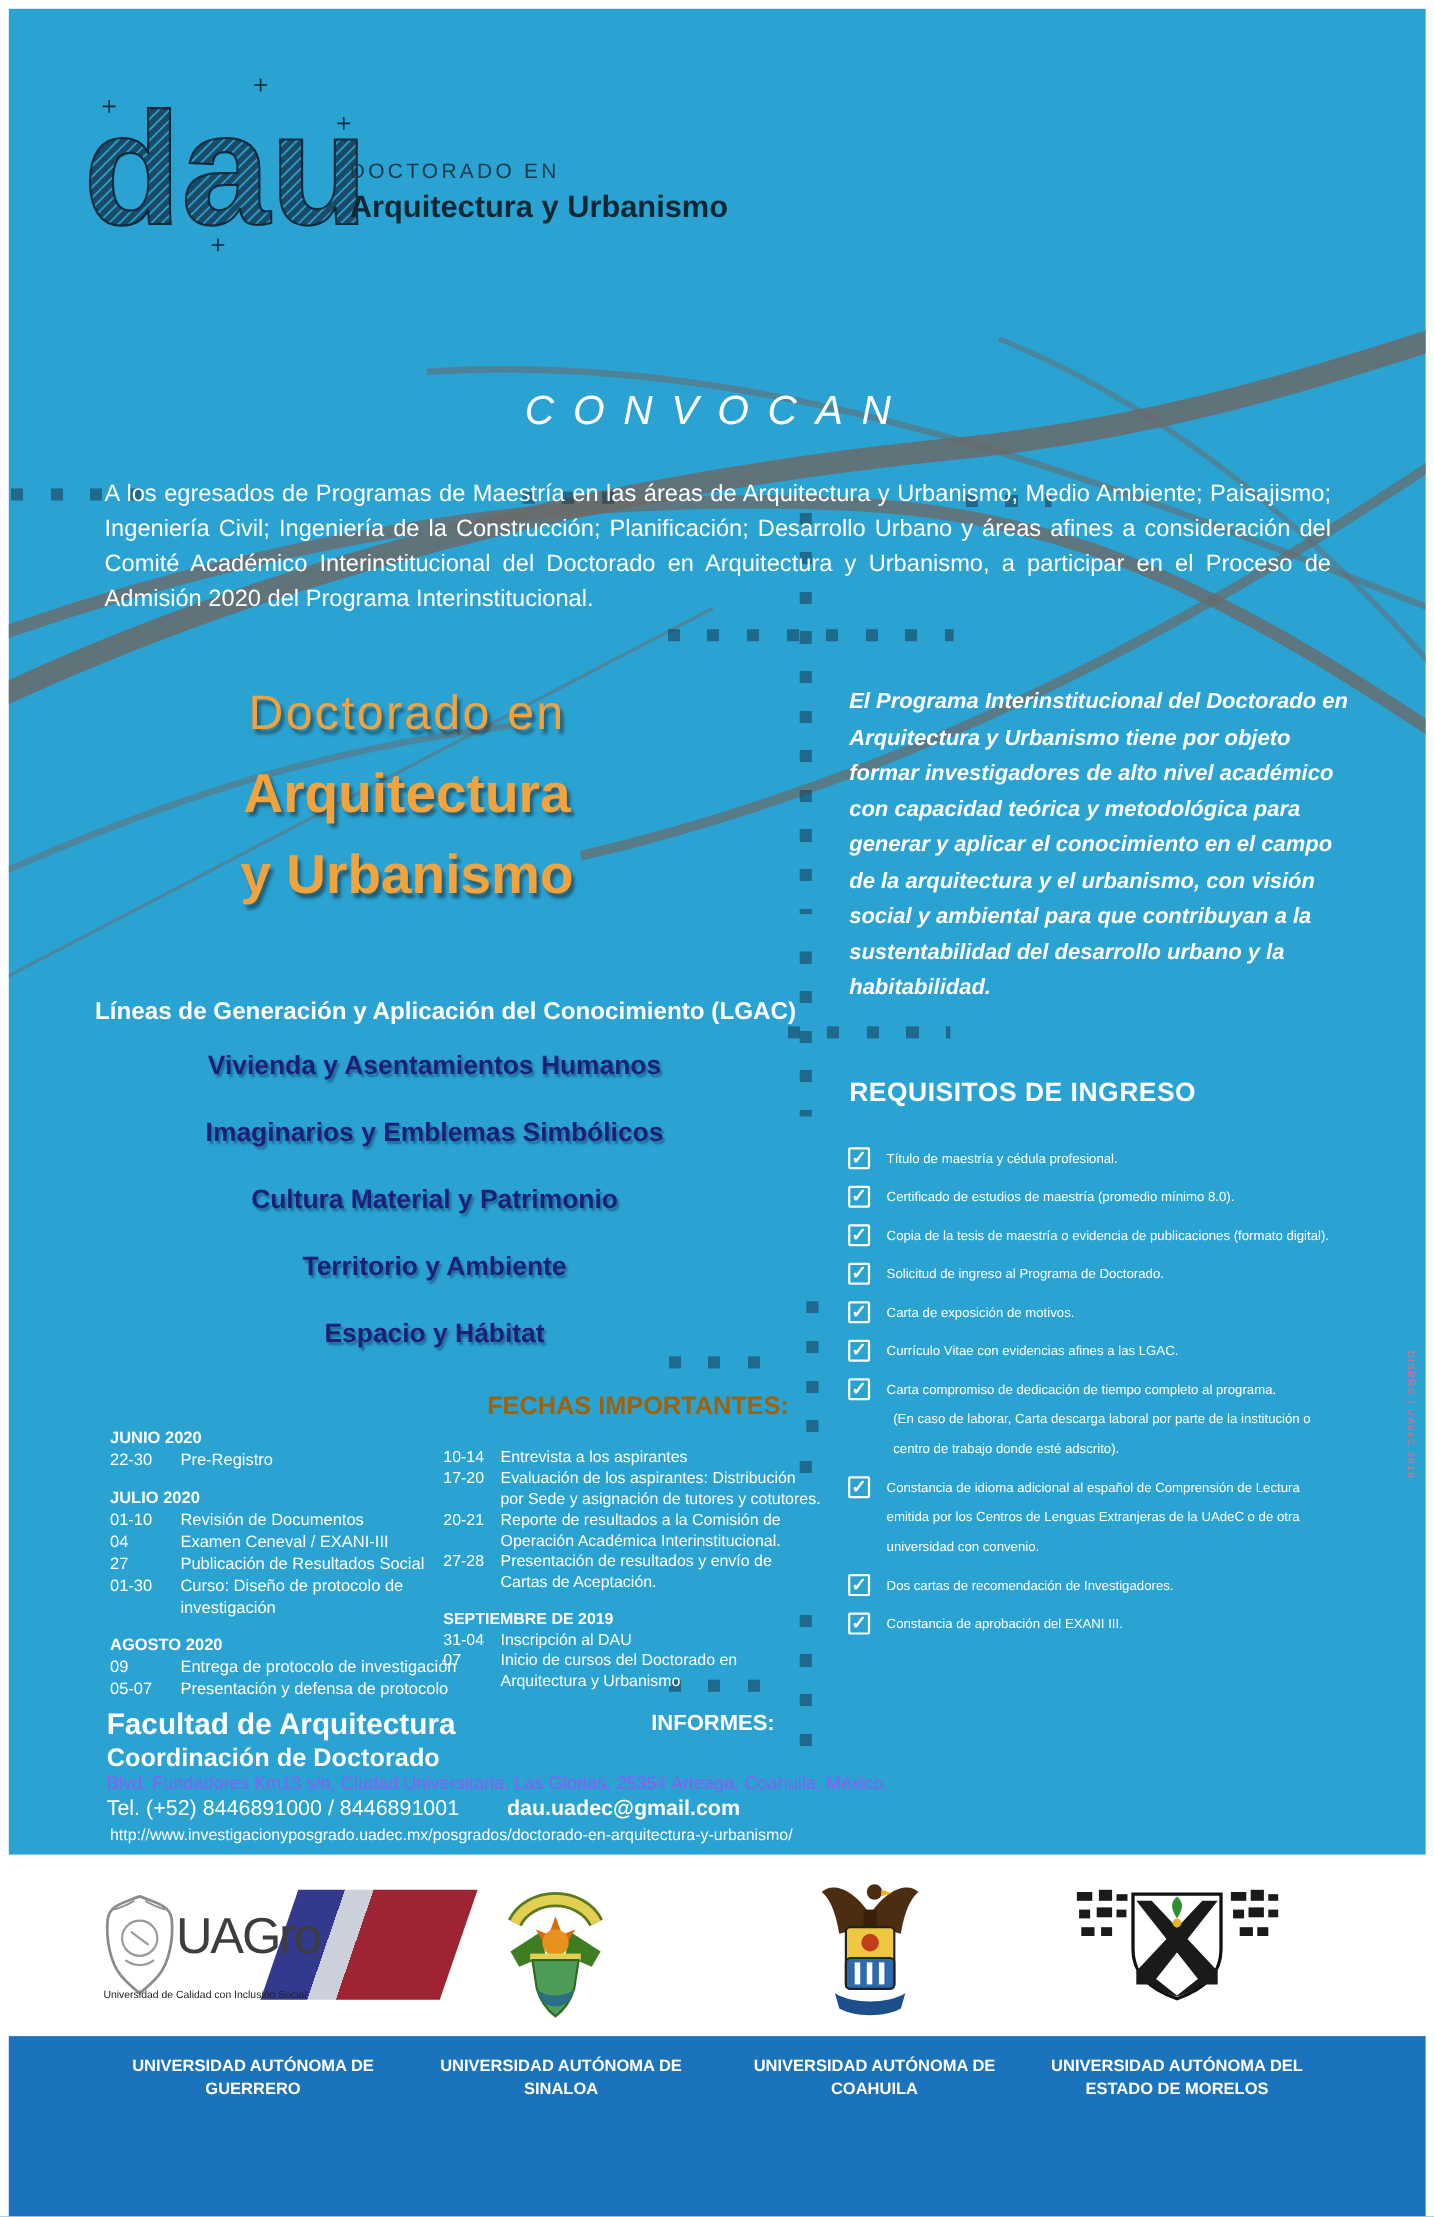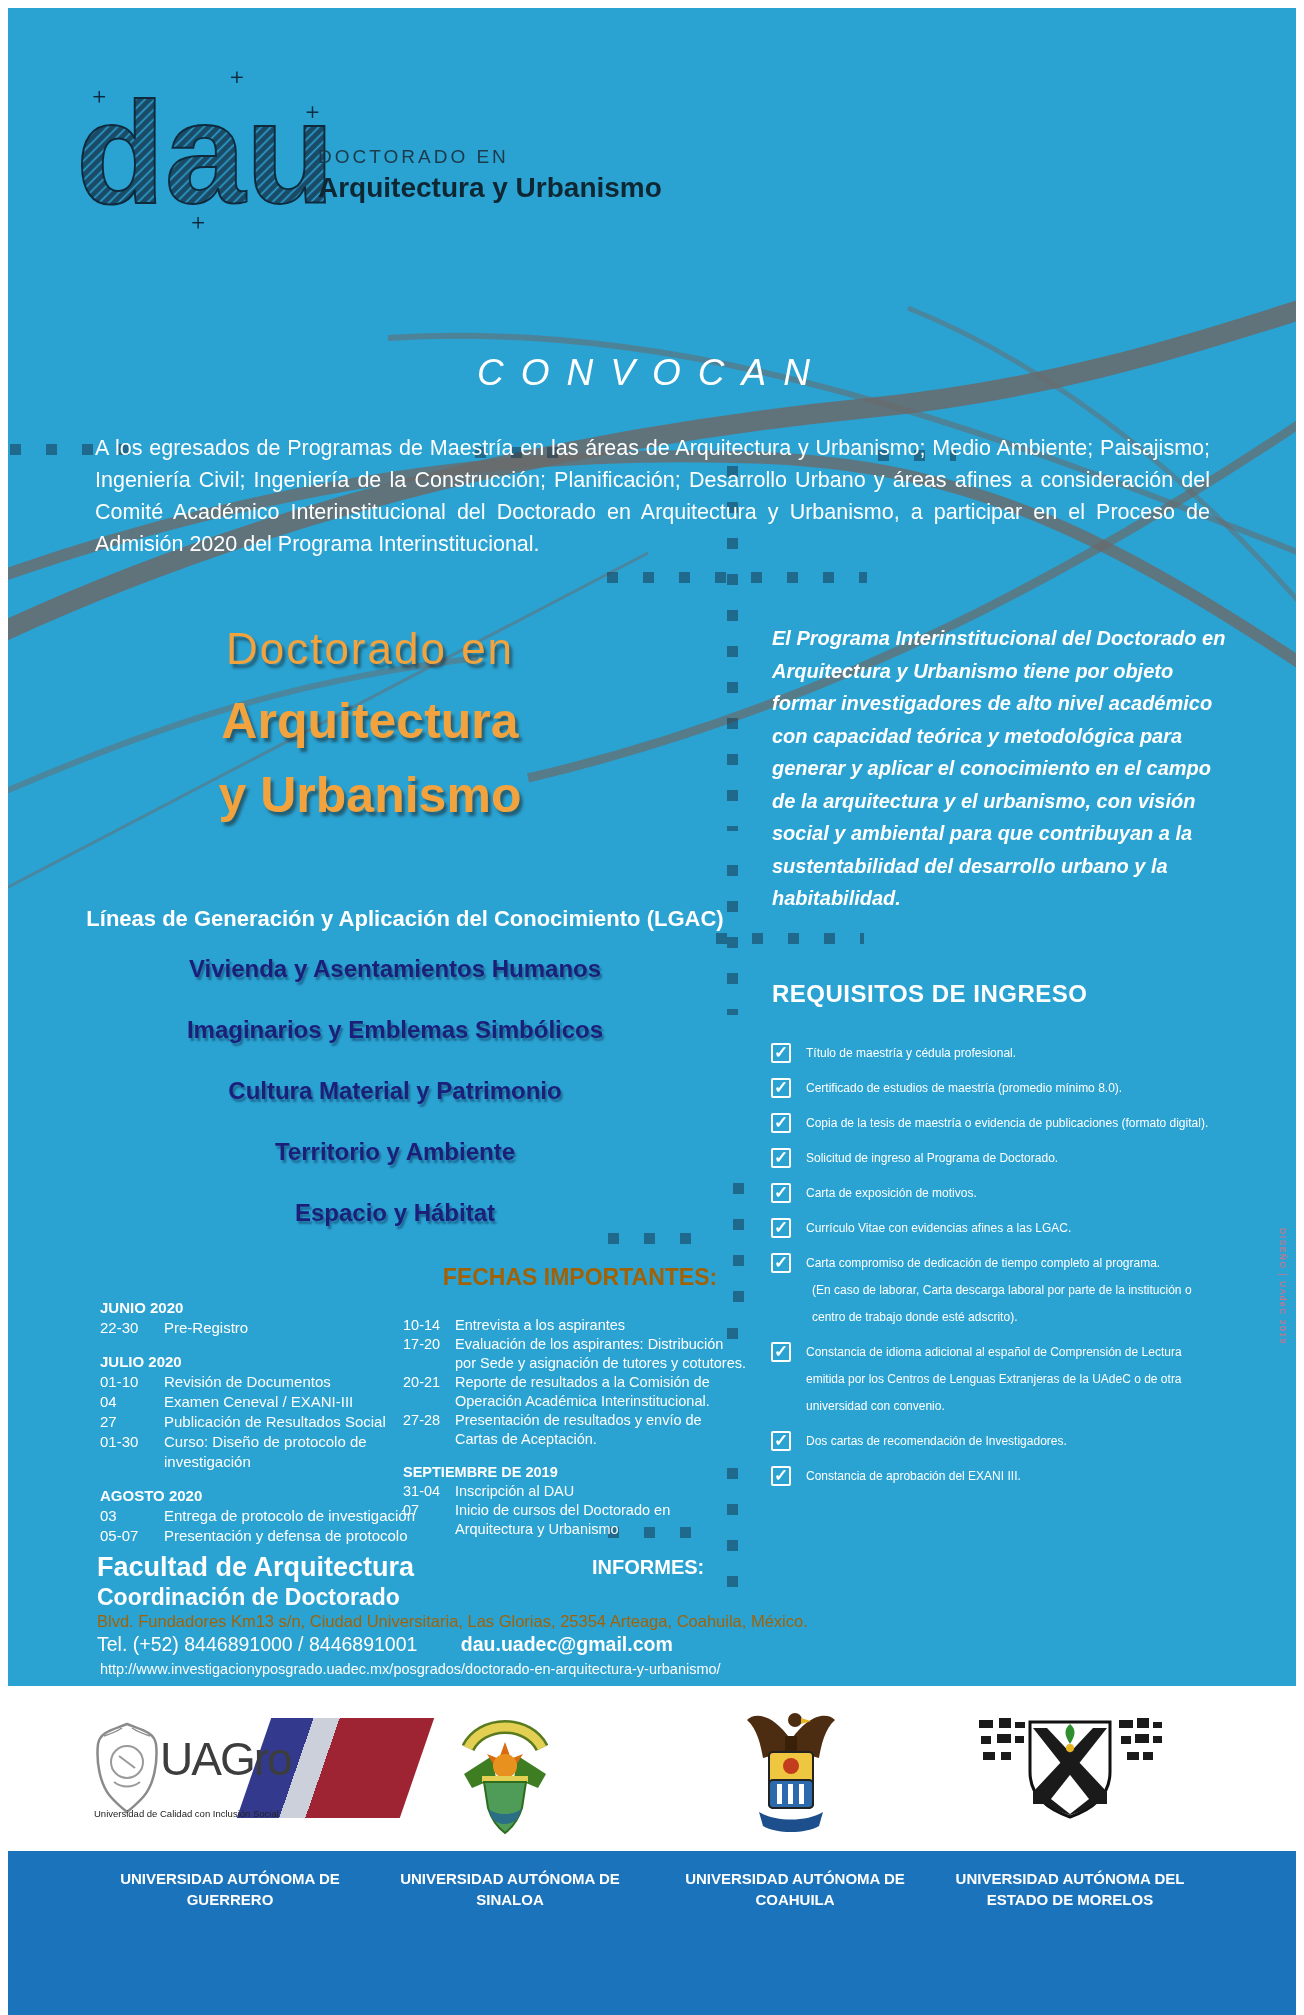--- a/index.html
+++ b/index.html
@@ -42,21 +42,21 @@
   .dates-right{position:absolute;left:403px;top:1316px;width:345px;font-size:14.5px;line-height:19px;color:#fff;}
   .dgroup{margin-bottom:14px;}
   .dmonth{font-weight:700;}
   .drow{display:flex;}
   .dates-left .dd{flex:0 0 64px;}
   .dates-right .dd{flex:0 0 52px;}
   .dt{flex:1;}
   
   .faculty{position:absolute;left:97px;top:1552px;font-size:27px;font-weight:700;color:#fff;}
   .coordination{position:absolute;left:97px;top:1584px;font-size:23px;font-weight:700;color:#fff;}
-  .address{position:absolute;left:97px;top:1612px;font-size:16.5px;color:#a16207;}
+  .address{position:absolute;left:97px;top:1612px;font-size:16.5px;color:#8b5cf6;}
   .telrow{position:absolute;left:97px;top:1633px;font-size:19.5px;color:#fff;}
   .telrow .email{font-weight:700;margin-left:38px;}
   .url{position:absolute;left:100px;top:1661px;font-size:14.5px;font-weight:400;color:#fff;}
   .informes{position:absolute;left:592px;top:1556px;font-size:20px;font-weight:700;color:#fff;}
   .credit{position:absolute;left:1278px;top:1228px;writing-mode:vertical-rl;font-size:8.5px;color:#ef6b7b;letter-spacing:1.5px;z-index:2;}
   
   .uagro{position:absolute;left:92px;top:1716px;width:335px;height:110px;}
   .uagro .stripes{position:absolute;left:162px;top:2px;width:163px;height:100px;transform:skewX(-19deg);background:linear-gradient(90deg,#333a8e 0 26%,#ccd0da 26% 42%,#9e2433 42% 100%);}
   .uagro .wordmark{position:absolute;left:68px;top:16px;font-size:46px;color:#3d3d3d;letter-spacing:-2px;}
   .uagro .tagline{position:absolute;left:2px;top:92px;width:300px;font-size:9.5px;color:#222;}
@@ -211,21 +211,21 @@
             <span class="dt">Publicación de Resultados Social</span>
           </div>
         <div class="drow">
             <span class="dd">01-30</span>
             <span class="dt">Curso: Diseño de protocolo de investigación</span>
           </div>
       </div>
       <div class="dgroup">
         <div class="dmonth">AGOSTO 2020</div>
         <div class="drow">
-            <span class="dd">03</span>
+            <span class="dd">09</span>
             <span class="dt">Entrega de protocolo de investigación</span>
           </div>
         <div class="drow">
             <span class="dd">05-07</span>
             <span class="dt">Presentación y defensa de protocolo</span>
           </div>
       </div>
     </div>
 
     <div class="dates-right">

